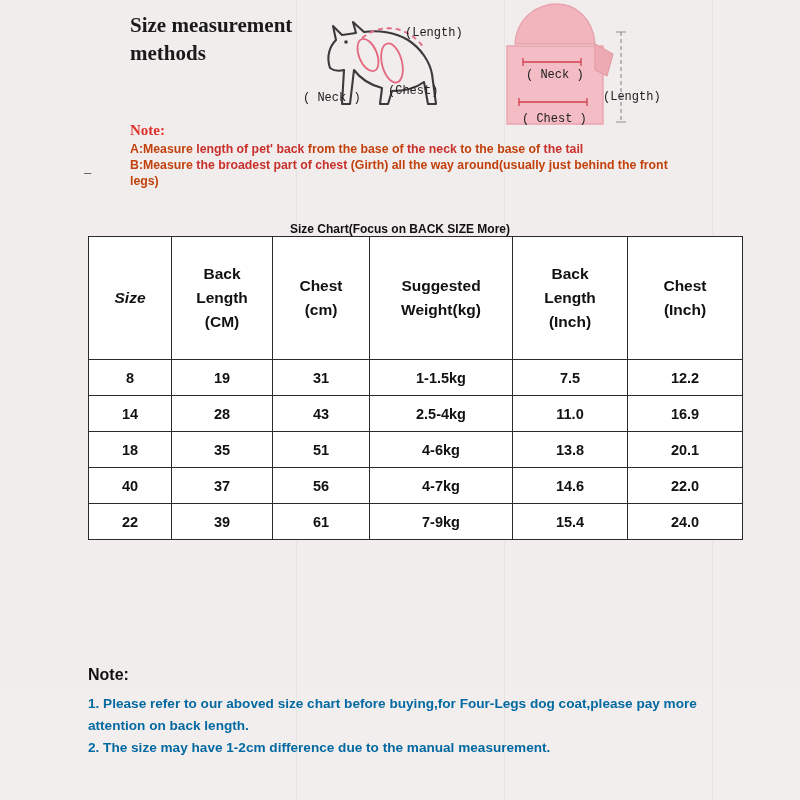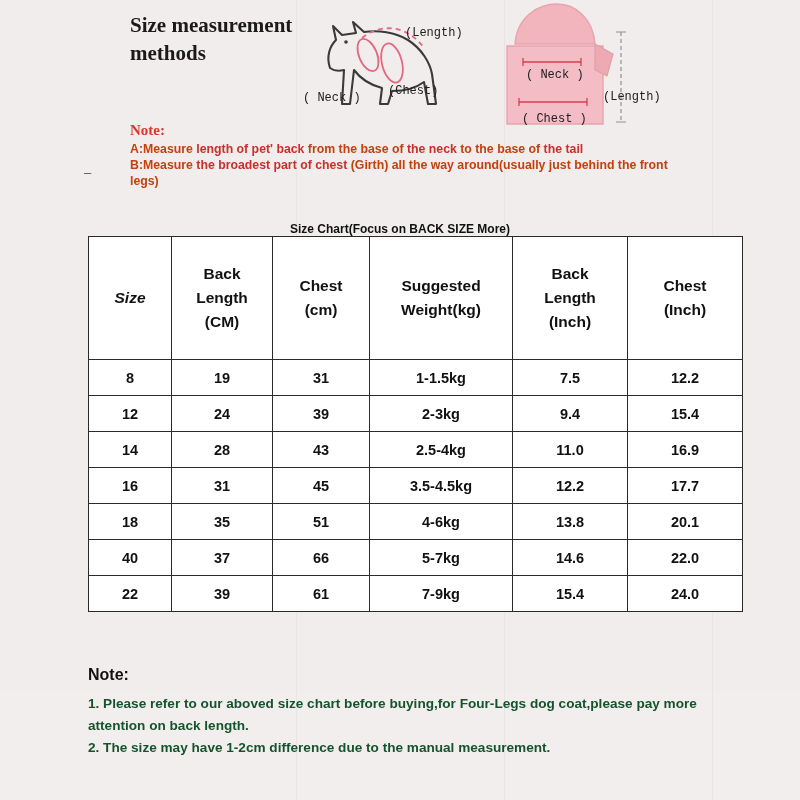--- a/index.html
+++ b/index.html
@@ -160,21 +160,21 @@
   .note-bottom .nb-head {
     font-size: 16px;
     font-weight: bold;
     color: #111;
     margin-bottom: 9px;
     font-family: "Liberation Sans", sans-serif;
   }
   .note-bottom .nb-line {
     font-size: 13.6px;
     font-weight: bold;
-    color: #14532d;
+    color: #0369a1;
     line-height: 1.62;
     font-family: "Liberation Sans", sans-serif;
   }
 
   
   .seam {
     position: absolute;
     top: 0;
     width: 1px;
     height: 800px;
@@ -287,56 +287,40 @@
       <tbody>
         <tr>
           <td>8</td>
           <td>19</td>
           <td>31</td>
           <td>1-1.5kg</td>
           <td>7.5</td>
           <td>12.2</td>
         </tr>
         <tr>
-          <td>12</td>
-          <td>24</td>
-          <td>39</td>
-          <td>2-3kg</td>
-          <td>9.4</td>
-          <td>15.4</td>
-        </tr>
-        <tr>
           <td>14</td>
           <td>28</td>
           <td>43</td>
           <td>2.5-4kg</td>
           <td>11.0</td>
           <td>16.9</td>
         </tr>
         <tr>
-          <td>16</td>
-          <td>31</td>
-          <td>45</td>
-          <td>3.5-4.5kg</td>
-          <td>12.2</td>
-          <td>17.7</td>
-        </tr>
-        <tr>
           <td>18</td>
           <td>35</td>
           <td>51</td>
           <td>4-6kg</td>
           <td>13.8</td>
           <td>20.1</td>
         </tr>
         <tr>
           <td>40</td>
           <td>37</td>
-          <td>66</td>
-          <td>5-7kg</td>
+          <td>56</td>
+          <td>4-7kg</td>
           <td>14.6</td>
           <td>22.0</td>
         </tr>
         <tr>
           <td>22</td>
           <td>39</td>
           <td>61</td>
           <td>7-9kg</td>
           <td>15.4</td>
           <td>24.0</td>

